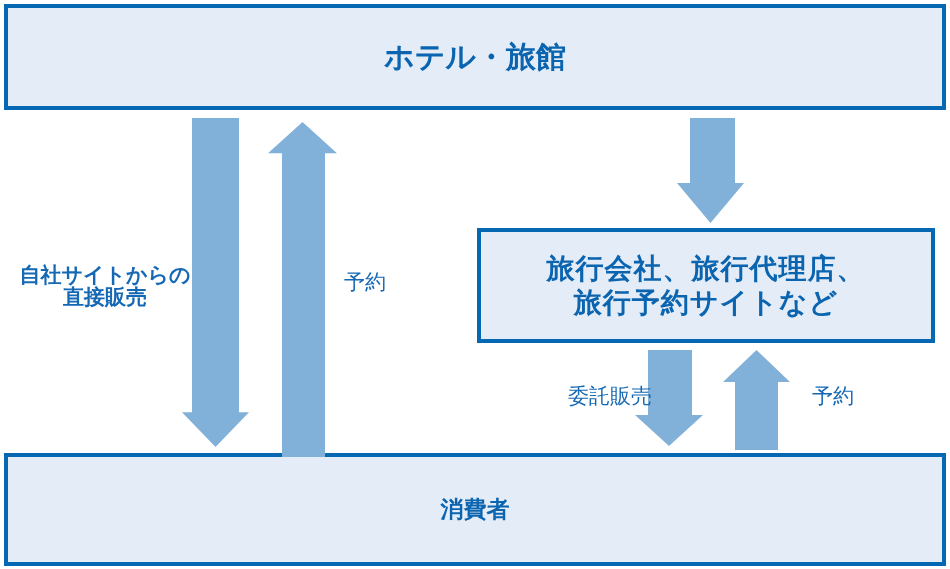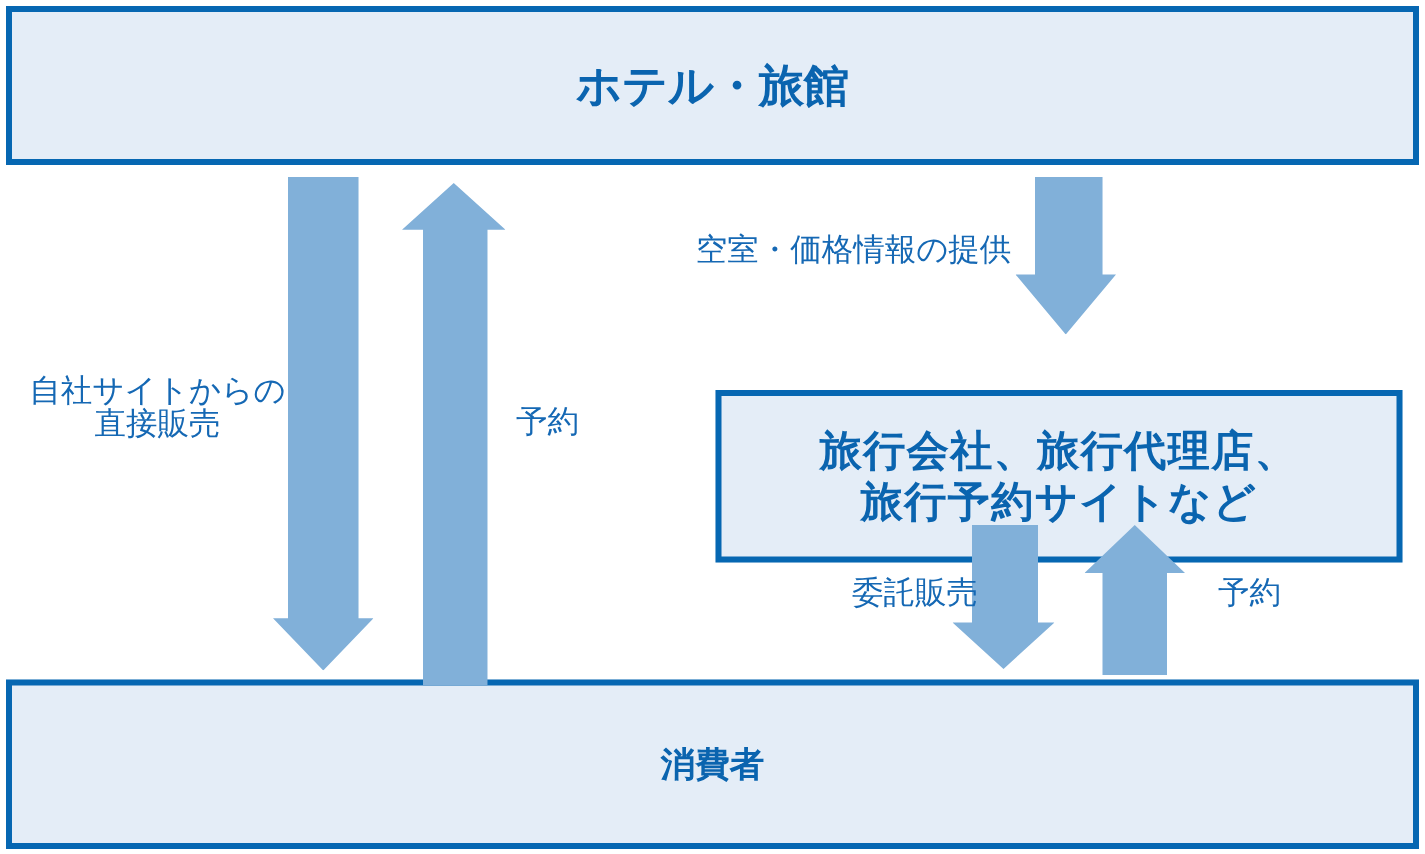--- a/index.html
+++ b/index.html
@@ -30,21 +30,21 @@
     border: 4px solid var(--border-blue);
     display: flex;
     align-items: center;
     justify-content: center;
     text-align: center;
     color: var(--text-blue);
     font-weight: 700;
     white-space: pre-line;
   }
   .node-hotel    { left: 4px;   top: 4px;   width: 942px; height: 106px; font-size: 30px; }
-  .node-agency   { left: 477px; top: 228px; width: 458px; height: 115px; font-size: 28px; line-height: 34px; letter-spacing: 1px; margin-top: 32px; }
+  .node-agency   { left: 477px; top: 228px; width: 458px; height: 115px; font-size: 28px; line-height: 34px; letter-spacing: 1px; }
   .node-consumer { left: 4px;   top: 453px; width: 942px; height: 113px; font-size: 23px; }
 
   
   .arrow {
     position: absolute;
     background: var(--arrow-blue);
   }
   .arrow-left-down {
     left: 182px; top: 118px; width: 67px; height: 329px;
     clip-path: polygon(14.9% 0, 85.1% 0, 85.1% 89.4%, 100% 89.4%, 50% 100%, 0 89.4%, 14.9% 89.4%);
@@ -68,21 +68,21 @@
 
   
   .edge-label {
     position: absolute;
     color: var(--label-blue);
     font-size: 21px;
     line-height: 22px;
     text-align: center;
     white-space: pre-line;
   }
-  .label-direct-sales { left: 10px;  top: 250px; width: 190px; }
+  .label-direct-sales { left: 10px;  top: 264px; width: 190px; font-weight: bold; }
   .label-booking-left { left: 330px; top: 271px; width: 70px;  }
   .label-info         { left: 455px; top: 156px; width: 228px; }
   .label-consignment  { left: 560px; top: 385px; width: 100px; }
   .label-booking-right{ left: 798px; top: 385px; width: 70px;  }
 </style>
 </head>
 <body>
 
 <div class="canvas">
 
@@ -101,19 +101,18 @@
 
   <div class="arrow arrow-rb-down"></div>
 
   <div class="arrow arrow-rb-up"></div>
 
   <div class="edge-label label-direct-sales">自社サイトからの
 直接販売</div>
 
   <div class="edge-label label-booking-left">予約</div>
 
-  <div class="edge-label label-info">空室・価格情報の提供</div>
 
   <div class="edge-label label-consignment">委託販売</div>
 
   <div class="edge-label label-booking-right">予約</div>
 
 </div>
 
 </body></html>

